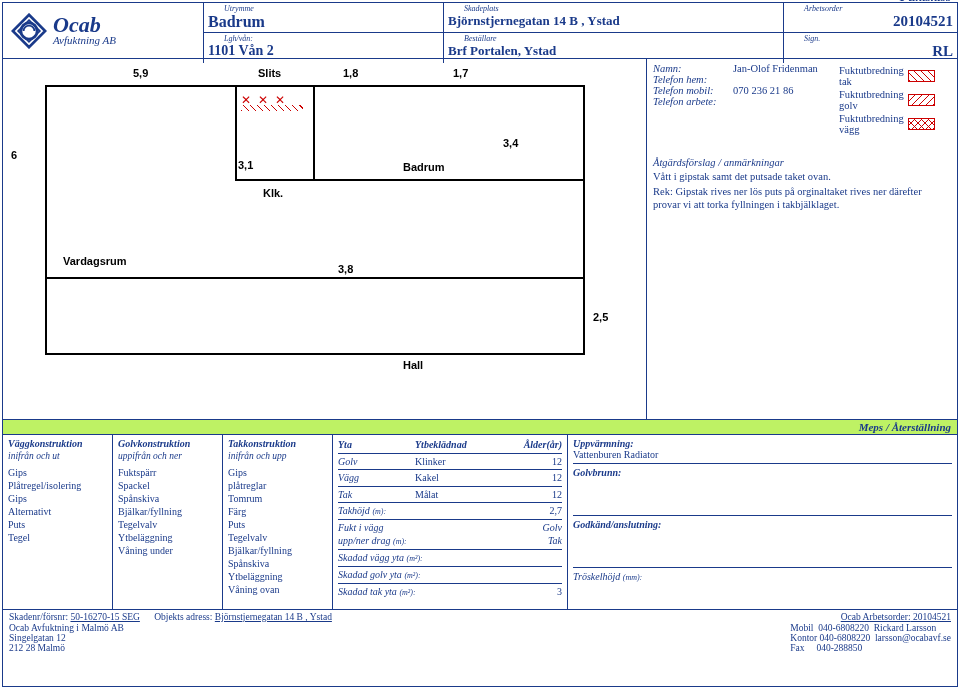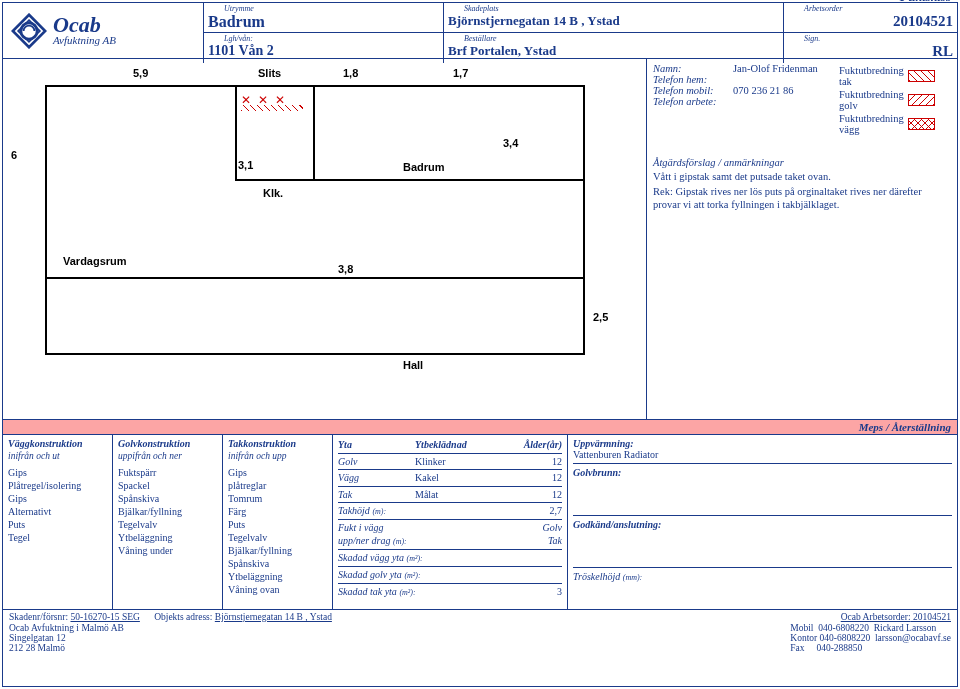--- a/index.html
+++ b/index.html
@@ -32,21 +32,21 @@
   .infocol { width: 310px; padding: 4px 6px; font-size: 10.5px; }
   .infocol .lbl { font-style: italic; display:inline-block; width: 80px; }
   .legend-row { display:flex; align-items:center; gap:4px; margin:2px 16px; }
   .legend-box { width:36px; height:12px; border:1px solid #c00; position:relative; overflow:hidden; }
   .hatch-diag { background: repeating-linear-gradient(45deg,#c00 0 1px,transparent 1px 5px); }
   .hatch-slash { background: repeating-linear-gradient(-45deg,#c00 0 1px,transparent 1px 5px); }
   .hatch-cross { background: repeating-linear-gradient(45deg,#c00 0 1px,transparent 1px 5px), repeating-linear-gradient(-45deg,#c00 0 1px,transparent 1px 5px); }
   .atg-title { font-style: italic; margin-top:20px; }
   .atg-body { margin-top:2px; font-size:10.5px; line-height:1.25; }
   
-  .meps-bar { border-top:1px solid #1a3a8a; text-align:right; padding:1px 6px; font-style:italic; font-weight:bold; font-size:11px; color:#1a3a8a; background:#fca5a5; }
+  .meps-bar { border-top:1px solid #1a3a8a; text-align:right; padding:1px 6px; font-style:italic; font-weight:bold; font-size:11px; color:#1a3a8a; background:#bef264; }
   
   
   .tables { display:flex; border-top:1px solid #1a3a8a; border-bottom:1px solid #1a3a8a; height: 176px; }
   .tcol { border-right:1px solid #1a3a8a; padding:3px 5px; font-size:10px; }
   .tcol:last-child { border-right:none; }
   .tcol h4 { font-style:italic; font-weight:bold; font-size:10px; margin-bottom:2px; line-height:1.1; }
   .tcol .sub { font-style:italic; font-size:9.5px; margin-bottom:5px; }
   .tcol div.item { font-size:10px; line-height:1.3; }
   .yta-row { display:flex; justify-content:space-between; font-size:10px; line-height:1.35; }
   .yta-row .i { font-style:italic; }

